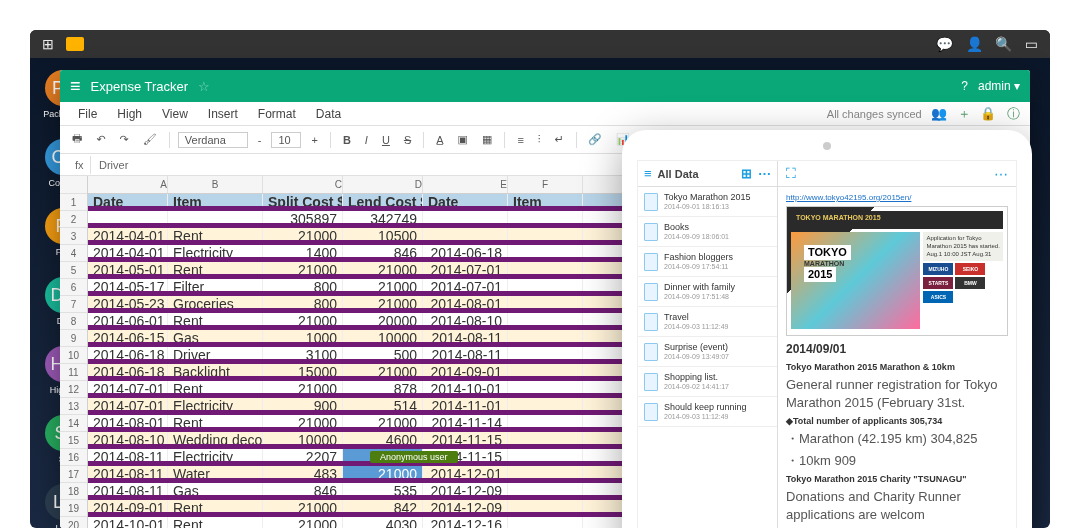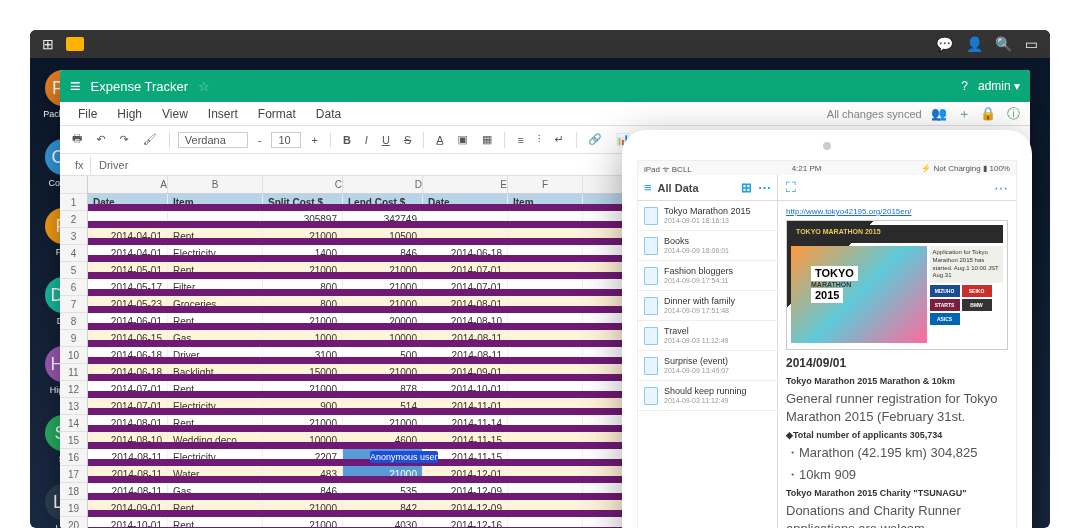--- a/index.html
+++ b/index.html
@@ -29,33 +29,33 @@
 .fx-bar{height:22px;display:flex;align-items:center;border-bottom:1px solid #e0e0e0;font-size:11px;color:#666}
 .fx-label{width:28px;text-align:center;border-right:1px solid #e0e0e0;padding:3px 15px}
 .fx-input{flex:1;padding:3px 8px}
 .sheet{flex:1;overflow:hidden;display:flex;position:relative}
 .row-hdrs{width:28px;background:#f5f5f5;border-right:1px solid #d0d0d0}
 .row-h{height:17px;font-size:10px;color:#666;text-align:center;border-bottom:1px solid #e0e0e0;line-height:17px}
 .grid{flex:1;overflow:hidden}
 .col-hdrs{height:18px;display:flex;background:#f5f5f5;border-bottom:1px solid #d0d0d0}
 .col-h{font-size:10px;color:#666;text-align:center;border-right:1px solid #e0e0e0;line-height:18px}
 .table-body{}
-.trow{display:flex;height:17px;font-size:10px;color:#333;border-bottom:7px solid #701a75}
+.trow{display:flex;height:17px;font-size:14px;color:#333;border-bottom:5px solid #701a75}
 .trow.hdr{background:#b8d4e8;font-weight:600}
 .trow.odd{background:#fff4d9}
 .cell{border-right:1px solid #eee;padding:0 5px;line-height:17px;overflow:hidden;white-space:nowrap}
 .c-a{width:80px;text-align:right}
 .c-b{width:95px}
 .c-c{width:80px;text-align:right}
 .c-d{width:80px;text-align:right}
 .c-e{width:85px;text-align:right}
 .c-f{width:75px}
 .trow.hdr .cell{text-align:left}
 .hl-blue{background:#5b9bd5;color:#fff;text-align:right}
-.anon-tag{position:absolute;background:#1d4ed8;color:#fff;font-size:9px;padding:1px 0;border-radius:2px}
+.anon-tag{position:absolute;background:#4d7c0f;color:#fff;font-size:9px;padding:1px 10px;border-radius:2px}
 
 .tablet{position:absolute;right:18px;top:100px;width:410px;height:428px;background:#fff;border-radius:24px;box-shadow:0 10px 40px rgba(0,0,0,0.35);padding:30px 15px 0;overflow:hidden}
 .tablet-cam{position:absolute;top:12px;left:50%;transform:translateX(-50%);width:8px;height:8px;background:#ccc;border-radius:50%}
 .tablet-screen{background:#fff;height:100%;display:flex;flex-direction:column;border:1px solid #eee}
 .tablet-status{height:14px;display:flex;justify-content:space-between;align-items:center;padding:0 6px;font-size:8px;color:#555;background:#f8f8f8}
 .tablet-body{flex:1;display:flex}
 .notes-panel{width:140px;border-right:1px solid #ddd;display:flex;flex-direction:column}
 .notes-hdr{height:26px;display:flex;align-items:center;padding:0 6px;border-bottom:1px solid #ddd;font-size:11px;font-weight:600;color:#444;gap:6px}
 .notes-hdr .sp{flex:1}
 .notes-hdr .ic{color:#1da0e2;font-size:13px}
@@ -65,21 +65,21 @@
 .note-title{font-size:9px;color:#333;font-weight:500;white-space:nowrap;overflow:hidden}
 .note-date{font-size:7px;color:#999;margin-top:1px}
 .detail-panel{flex:1;display:flex;flex-direction:column;overflow:hidden}
 .detail-hdr{height:26px;display:flex;align-items:center;justify-content:space-between;padding:0 8px;border-bottom:1px solid #ddd}
 .detail-hdr .ic{color:#1da0e2;font-size:14px}
 .detail-body{flex:1;padding:6px 8px;font-size:8px;color:#333;overflow:hidden}
 .detail-link{color:#1a6fc9;text-decoration:underline;font-size:8px}
 .banner{width:100%;height:130px;background:linear-gradient(135deg,#2a2a2a 0%,#2a2a2a 25%,#fff 25%,#fff 100%);margin:4px 0;padding:4px;position:relative;border:1px solid #ccc}
 .banner-top{height:18px;background:#2a2a2a;color:#e8c95e;font-size:7px;padding:3px 5px;font-weight:600}
 .banner-main{display:flex;height:100px;gap:3px;padding-top:3px}
-.banner-left{flex:1.3;background:linear-gradient(135deg,#ff9a3c,#5ec9d8,#ff6b9d);position:relative;display:flex;flex-direction:column;justify-content:flex-start;padding:20px}
+.banner-left{flex:1.3;background:linear-gradient(135deg,#ff9a3c,#5ec9d8,#ff6b9d);position:relative;display:flex;flex-direction:column;justify-content:flex-start;padding:13px}
 .banner-title{background:#fff;color:#000;font-weight:700;font-size:11px;padding:2px 4px;line-height:1;display:inline-block;width:fit-content}
 .banner-right{flex:1;display:flex;flex-direction:column;gap:2px}
 .banner-info{background:#f0f0ea;font-size:6px;padding:3px;line-height:1.3}
 .sponsor-row{display:flex;gap:2px;flex-wrap:wrap}
 .sponsor{width:30px;height:12px;font-size:5px;display:flex;align-items:center;justify-content:center;color:#fff;font-weight:600}
 .detail-date{font-size:12px;font-weight:700;margin:6px 0}
 .detail-h{font-size:9px;font-weight:700;margin:4px 0}
 .detail-p{font-size:13px;color:#555;line-height:1.4;margin-bottom:3px}
 </style>
 </head>
@@ -392,25 +392,20 @@
             </div>
           </div>
       </div>
       <div class="anon-tag" style="left:310px;top:275px">Anonymous user</div>
     </div>
   </div>
 
   <div class="tablet">
     <div class="tablet-cam"></div>
     <div class="tablet-screen">
-      <div class="tablet-status">
-        <span>iPad ᯤ <span>BCLL</span></span>
-        <span>4:21 PM</span>
-        <span>⚡ <span>Not Charging</span> ▮ <span>100%</span></span>
-      </div>
       <div class="tablet-body">
         <div class="notes-panel">
           <div class="notes-hdr">
             <span class="ic">≡</span>
             <span>All Data</span>
             <span class="sp"></span>
             <span class="ic">⊞</span>
             <span class="ic">⋯</span>
           </div>
           <div id="notes">
@@ -447,20 +442,27 @@
                 <div class="note-text">
                   <div class="note-title">Travel</div>
                   <div class="note-date">2014-09-03 11:12:49</div>
                 </div>
               </div>
               <div class="note-item">
                 <div class="note-icon"></div>
                 <div class="note-text">
                   <div class="note-title">Surprise (event)</div>
                   <div class="note-date">2014-09-09 13:49:07</div>
+                </div>
+              </div>
+              <div class="note-item">
+                <div class="note-icon"></div>
+                <div class="note-text">
+                  <div class="note-title">Shopping list.</div>
+                  <div class="note-date">2014-09-02 14:41:17</div>
                 </div>
               </div>
               <div class="note-item">
                 <div class="note-icon"></div>
                 <div class="note-text">
                   <div class="note-title">Should keep running</div>
                   <div class="note-date">2014-09-03 11:12:49</div>
                 </div>
               </div>
             </div>

